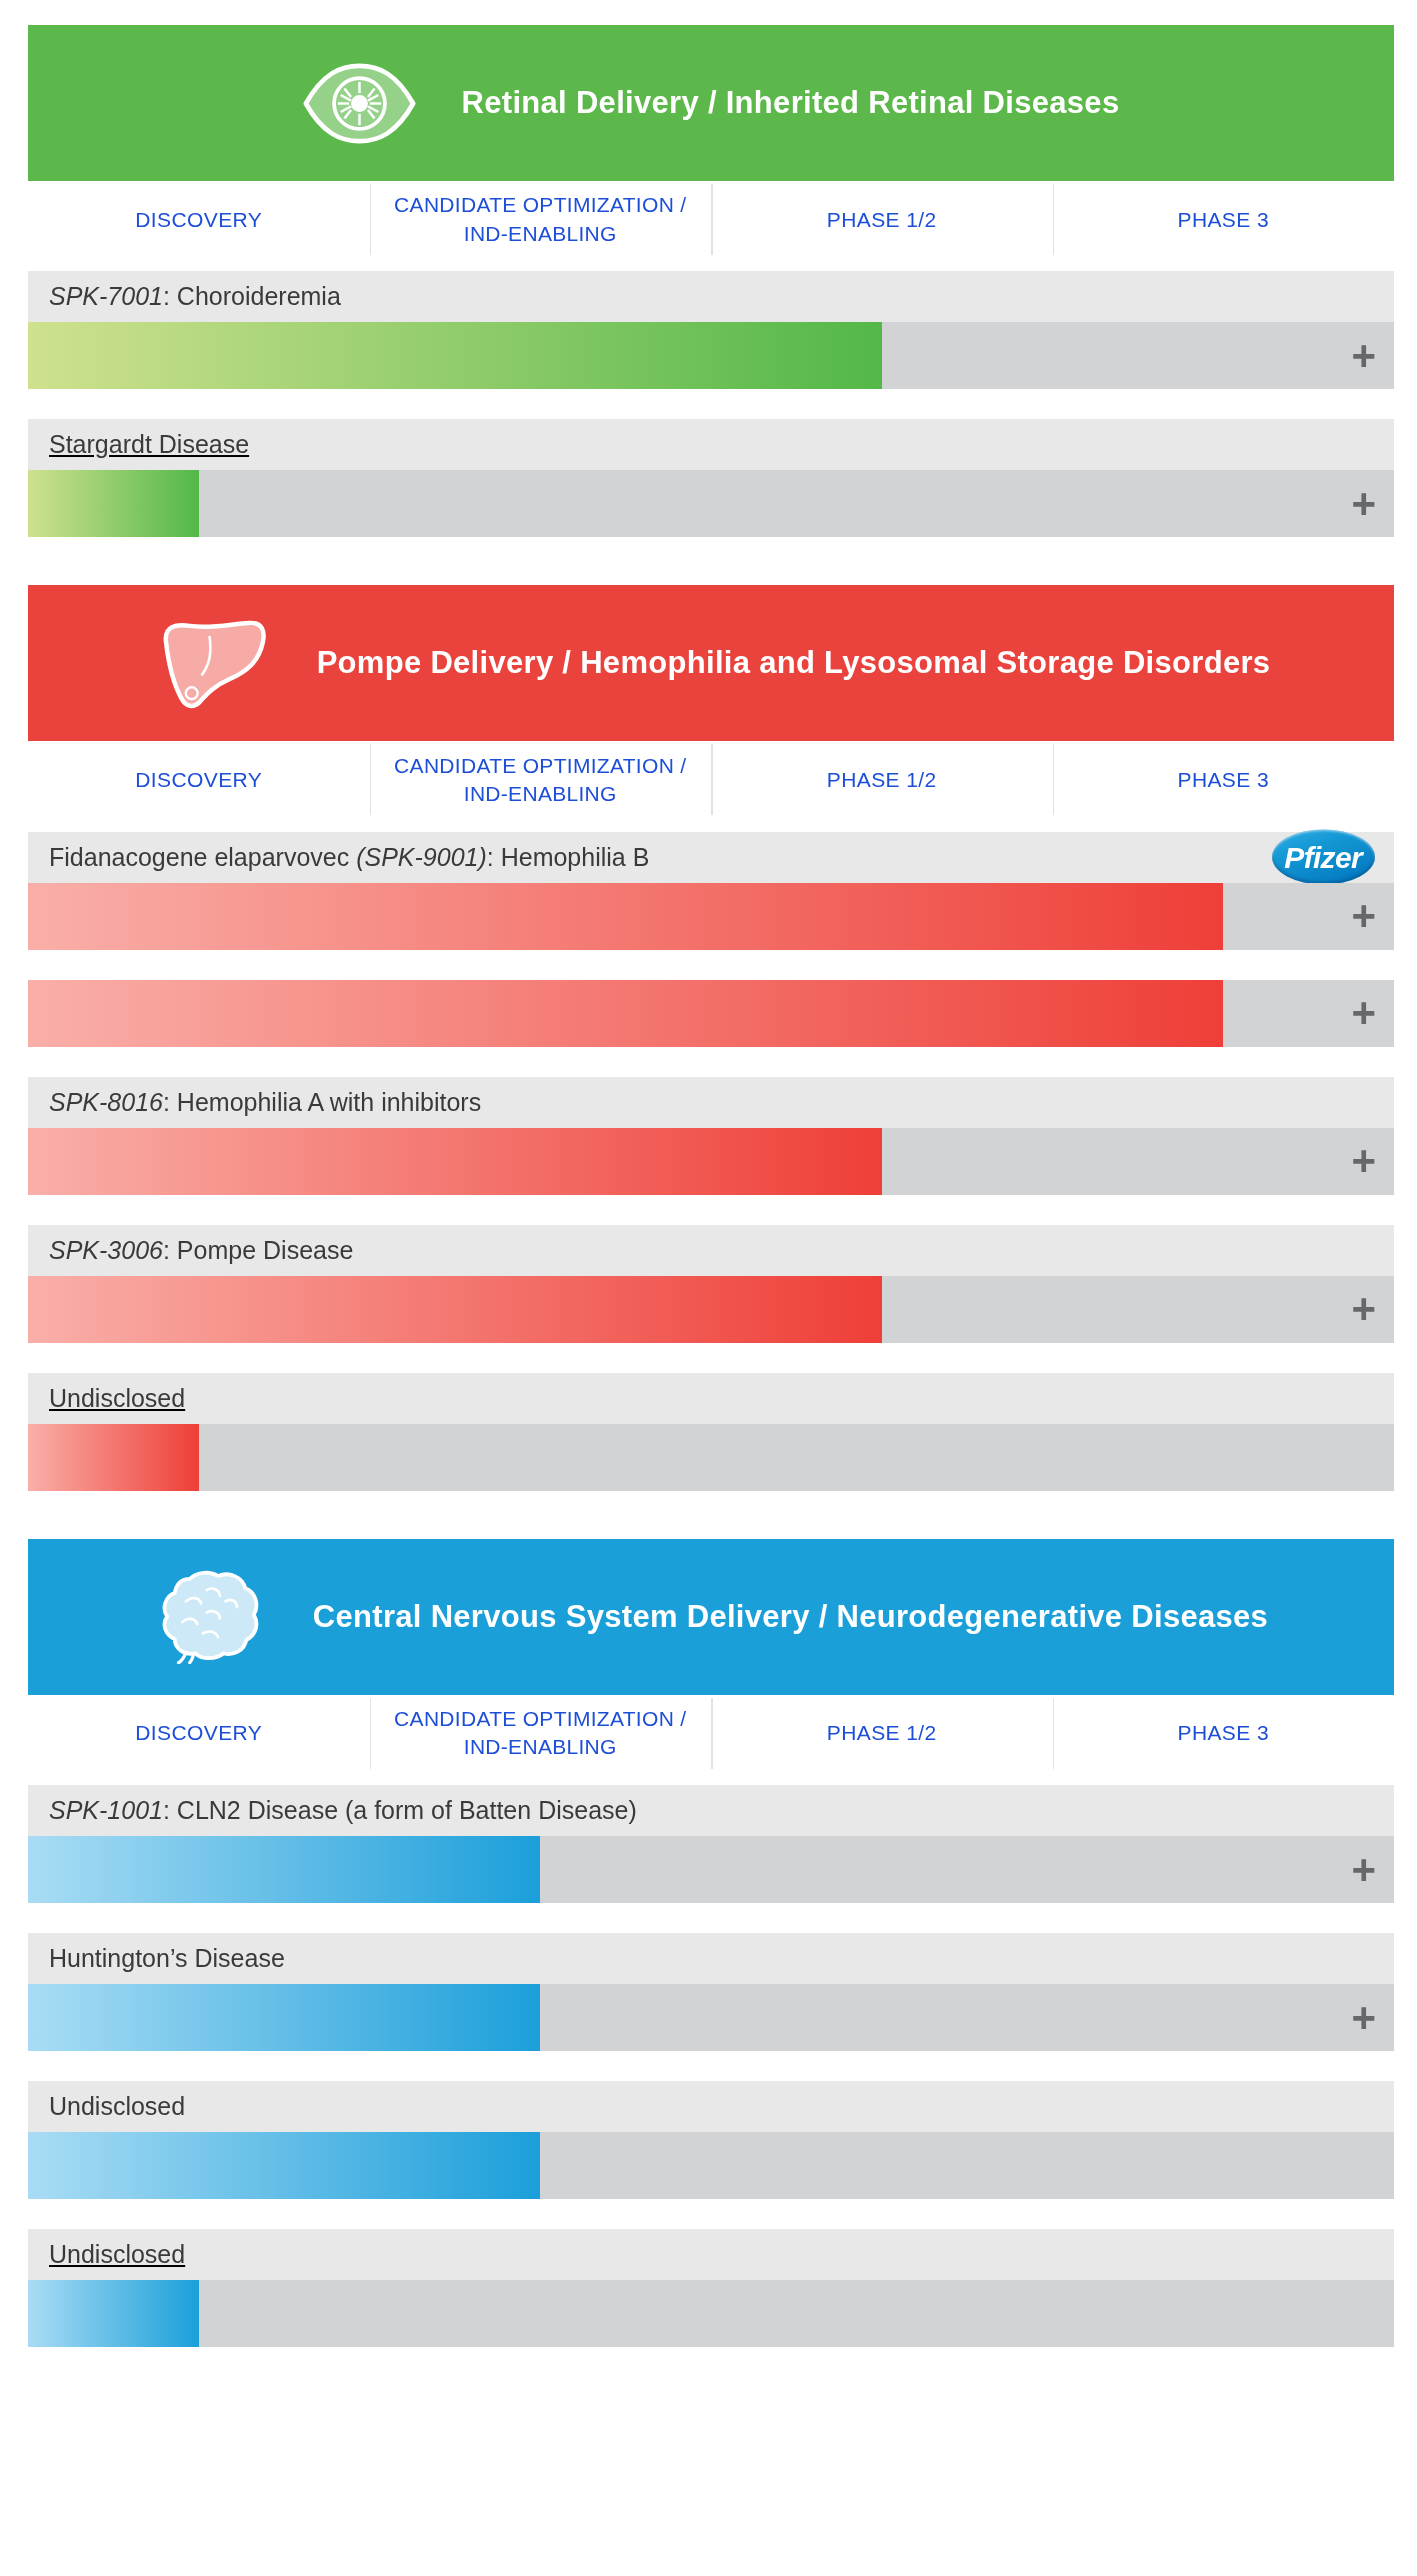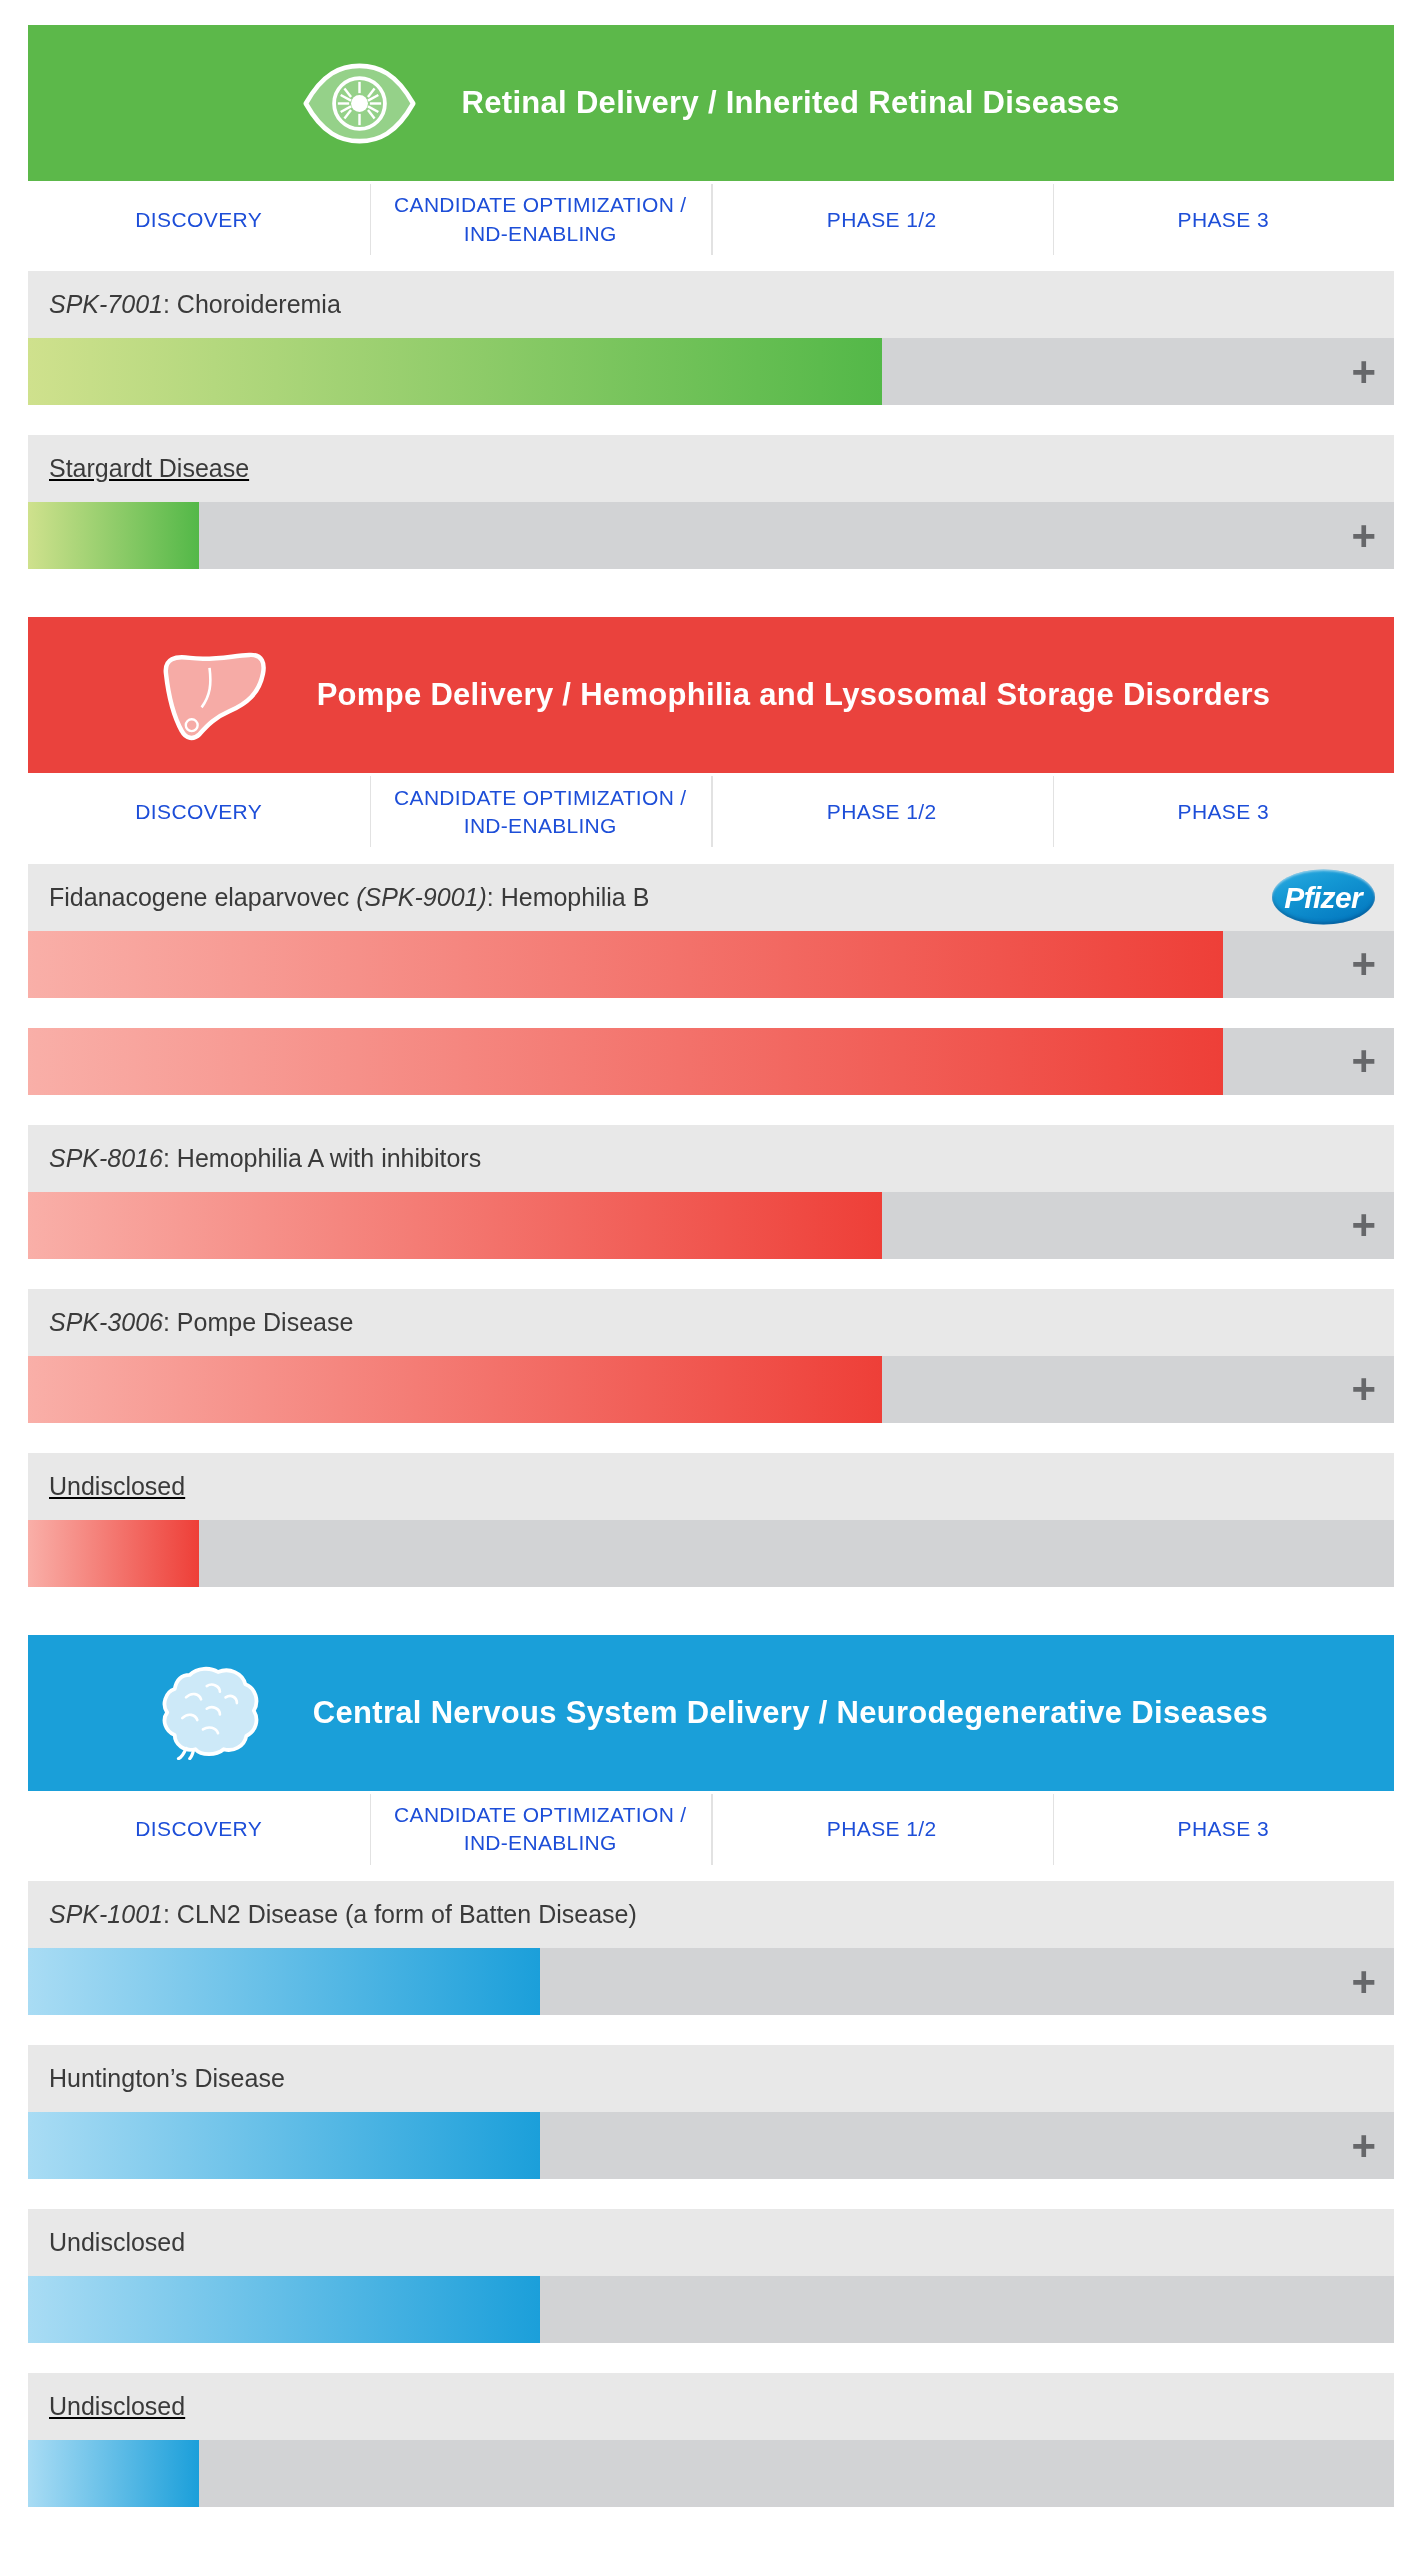--- a/index.html
+++ b/index.html
@@ -15,21 +15,21 @@
   .colheader{height:77px;position:relative;display:flex;background:#ffffff;}
   .colheader .col{width:25%;display:flex;flex-direction:column;align-items:center;justify-content:center;text-align:center;color:#1d4ed8;}
   .colheader .col .l1{font-size:21px;letter-spacing:0.4px;}
   .colheader .col.small .l1,.colheader .col.small .l2{font-size:21px;line-height:1.35;letter-spacing:0.3px;}
   .colheader .divider{position:absolute;top:3px;bottom:3px;width:1.5px;background:#e2e2e2;}
   .colheader .divider.d1{left:25%;} .colheader .divider.d2{left:50%;} .colheader .divider.d3{left:75%;}
 
   .rows{margin-top:13.4px;}
   .program{margin-bottom:30px;}
   .program:last-child{margin-bottom:0;text-decoration:underline;}
-  .plabel{height:67px;background:#e8e8e8;display:flex;align-items:center;padding-left:21px;position:relative;font-size:25px;color:#3a3a3a;}
+  .plabel{height:51px;background:#e8e8e8;display:flex;align-items:center;padding-left:21px;position:relative;font-size:25px;color:#3a3a3a;}
   .plabel .it{font-style:italic;}
   .ptrack{height:67px;background:#d2d3d5;position:relative;}
   .pbar{height:100%;background:linear-gradient(90deg,var(--c1,#ccc),var(--c2,#888));}
   .plus{position:absolute;right:18px;top:50%;transform:translateY(-50%);font-size:42px;font-weight:700;color:#66676a;line-height:1;cursor:pointer;}
 
   .pfizer{position:absolute;right:19.4px;top:50%;transform:translateY(-50%);width:103px;height:55px;border-radius:50%;
     background:linear-gradient(160deg,#2fadе3 0%,#1498d4 35%,#0072bc 100%);
     background:linear-gradient(160deg,#2fade3 0%,#1498d4 35%,#0072bc 100%);
     display:flex;align-items:center;justify-content:center;color:#fff;font-size:30px;font-weight:700;font-style:italic;letter-spacing:-0.7px;
     box-shadow:inset 0 1.5px 2.2px rgba(255,255,255,.5), inset 0 -2.2px 3.7px rgba(0,40,90,.35);}

